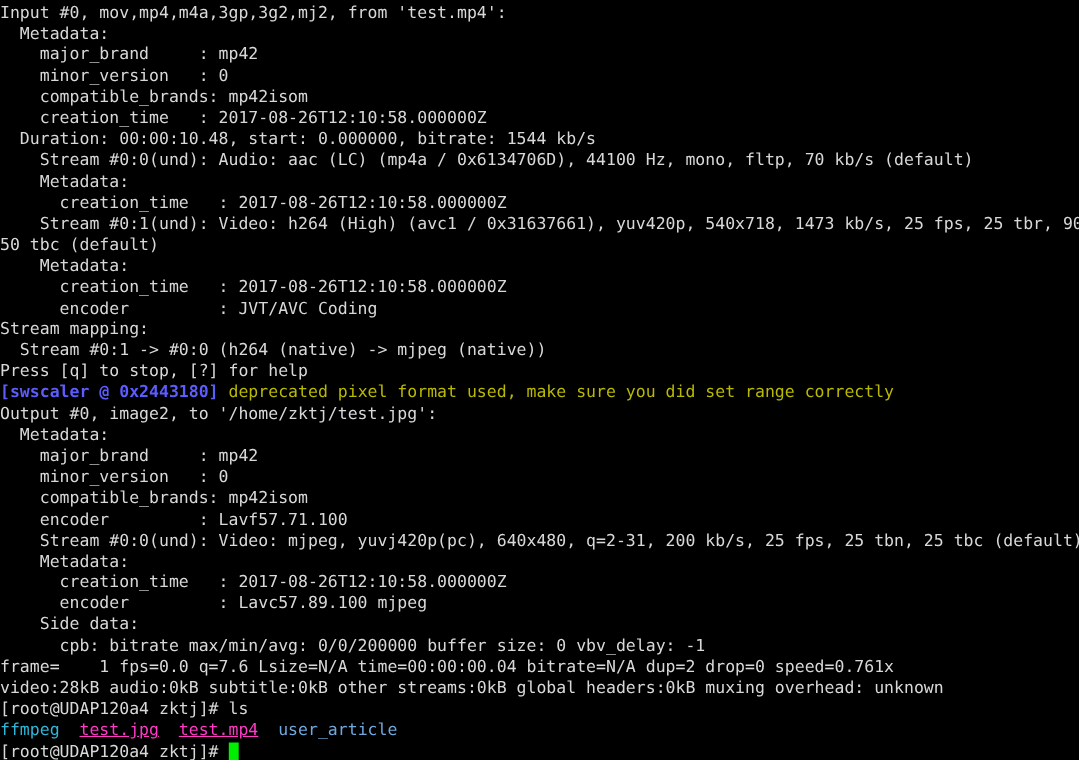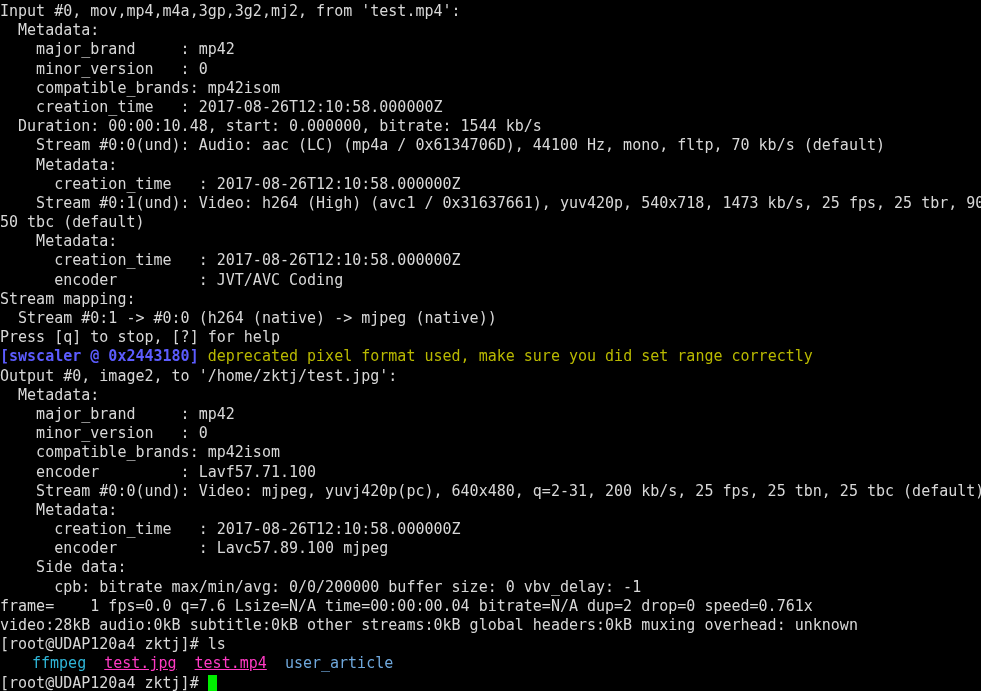--- a/index.html
+++ b/index.html
@@ -32,21 +32,21 @@
     white-space: pre;
     height: 19.2px;
     line-height: 19.2px;
     overflow: hidden;
   }
   .seg { white-space: pre; }
 
   
   .c-default  { color: #d8d8d8; }
   .c-blue     { color: #5c5cff; font-weight: bold; }
-  .c-brcyan   { color: #2fb6d8; margin-left: 32px; }
+  .c-brcyan   { color: #2fb6d8; }
   .c-yellow   { color: #b9b900; }
   .c-magenta  { color: #ff3ac4; text-decoration: underline; }
   .c-brblue   { color: #6fa8dc; }
 
   .cursor {
     display: inline-block;
     width: 9px;
     height: 16px;
     background: #00ee00;
     vertical-align: -3px;

